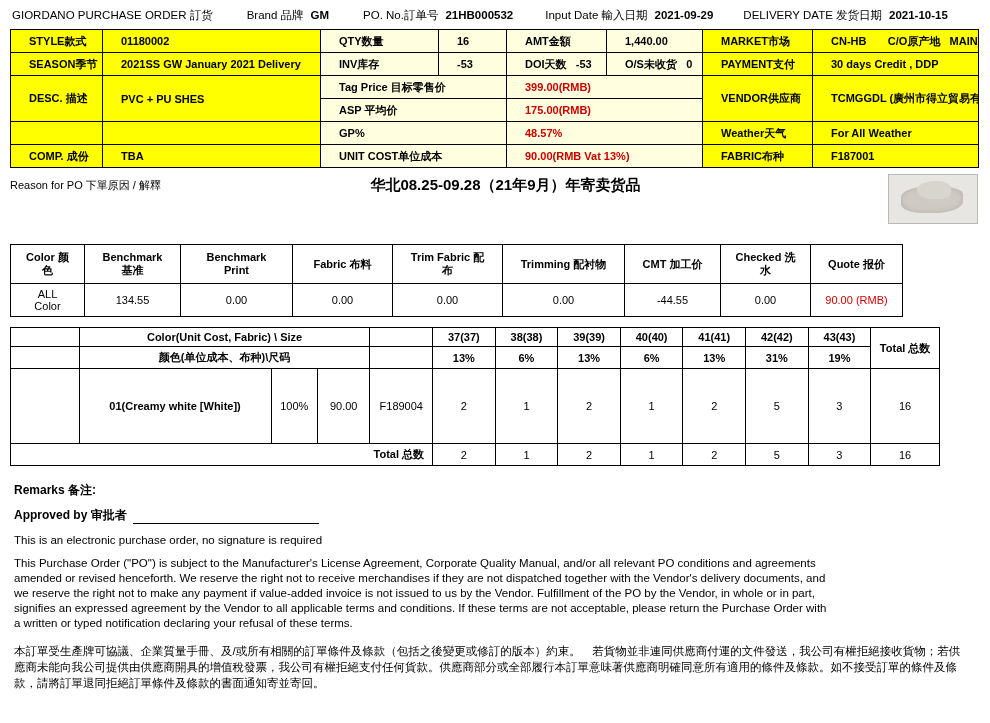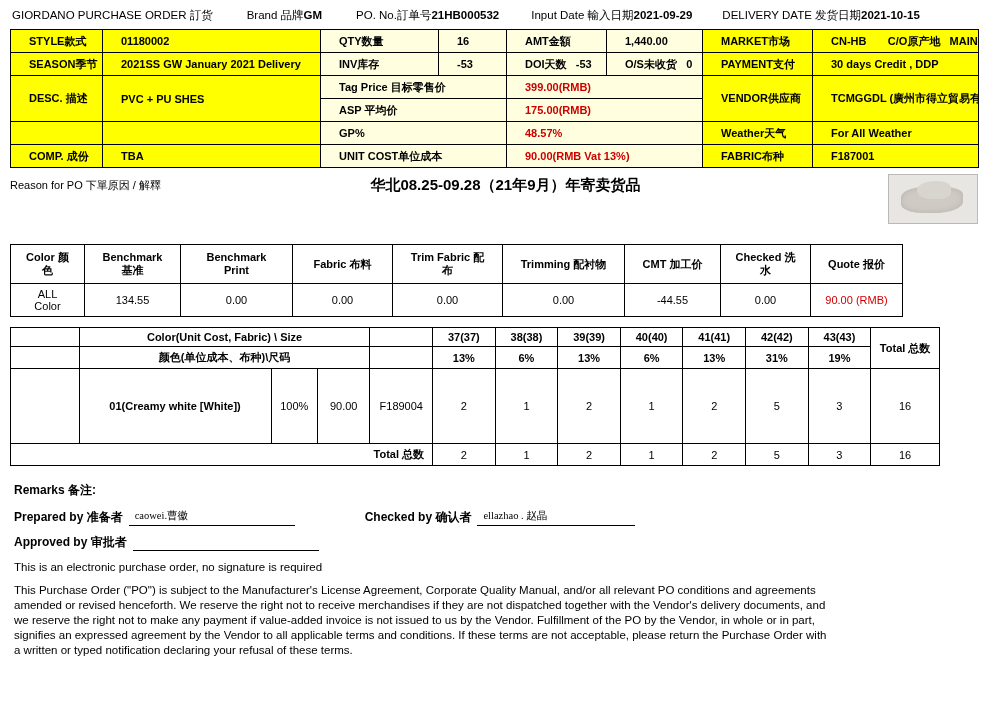--- a/index.html
+++ b/index.html
@@ -25,21 +25,21 @@
   .hdr {
     display: flex;
     align-items: baseline;
     font-weight: bold;
     font-size: 11.5px;
     padding: 2px 0 6px 2px;
     white-space: nowrap;
   }
   .hdr .seg { display: flex; align-items: baseline; }
   .hdr .lbl { font-weight: normal; }
-  .hdr .val { font-weight: bold; }
+  .hdr .val { font-weight: bold; margin-left: 7px; }
   .sp1 { width: 34px; }
   .sp2 { width: 34px; }
   .sp3 { width: 32px; }
   .sp4 { width: 30px; }
 
   
   table.info {
     border-collapse: collapse;
     width: 968px;
     table-layout: fixed;
@@ -424,31 +424,25 @@
       <td>2</td>
       <td>5</td>
       <td>3</td>
       <td>16</td>
     </tr>
   </tbody>
     </table>
 
   <div class="remarks">Remarks 备注:</div>
 
-  <div class="sig-row">
-    <span class="sig-label">Prepared by 准备者</span>
-    <span class="sig-line">caowei.曹徽</span>
-    <span class="sig-gap"></span>
-    <span class="sig-label">Checked by 确认者</span>
-    <span class="sig-line sig-line-wide">ellazhao . 赵晶</span>
-  </div>
 
   <div class="approved">
     <span class="sig-label">Approved by 审批者</span>
     <span class="sig-line"></span>
   </div>
 
   <div class="enote">This is an electronic purchase order, no signature is required</div>
 
   <div class="legal">This Purchase Order ("PO") is subject to the Manufacturer's License Agreement, Corporate Quality Manual, and/or all relevant PO conditions and agreements amended or revised henceforth. We reserve the right not to receive merchandises if they are not dispatched together with the Vendor's delivery documents, and we reserve the right not to make any payment if value-added invoice is not issued to us by the Vendor. Fulfillment of the PO by the Vendor, in whole or in part, signifies an expressed agreement by the Vendor to all applicable terms and conditions. If these terms are not acceptable, please return the Purchase Order with a written or typed notification declaring your refusal of these terms.</div>
 
+  <div class="legal-cn">本訂單受生產牌可協議、企業質量手冊、及/或所有相關的訂單條件及條款（包括之後變更或修訂的版本）約束。　若貨物並非連同供應商付運的文件發送，我公司有權拒絕接收貨物；若供應商未能向我公司提供由供應商開具的增值稅發票，我公司有權拒絕支付任何貨款。供應商部分或全部履行本訂單意味著供應商明確同意所有適用的條件及條款。如不接受訂單的條件及條款，請將訂單退同拒絕訂單條件及條款的書面通知寄並寄回。</div>
 
 </div>
 
 </body></html>

